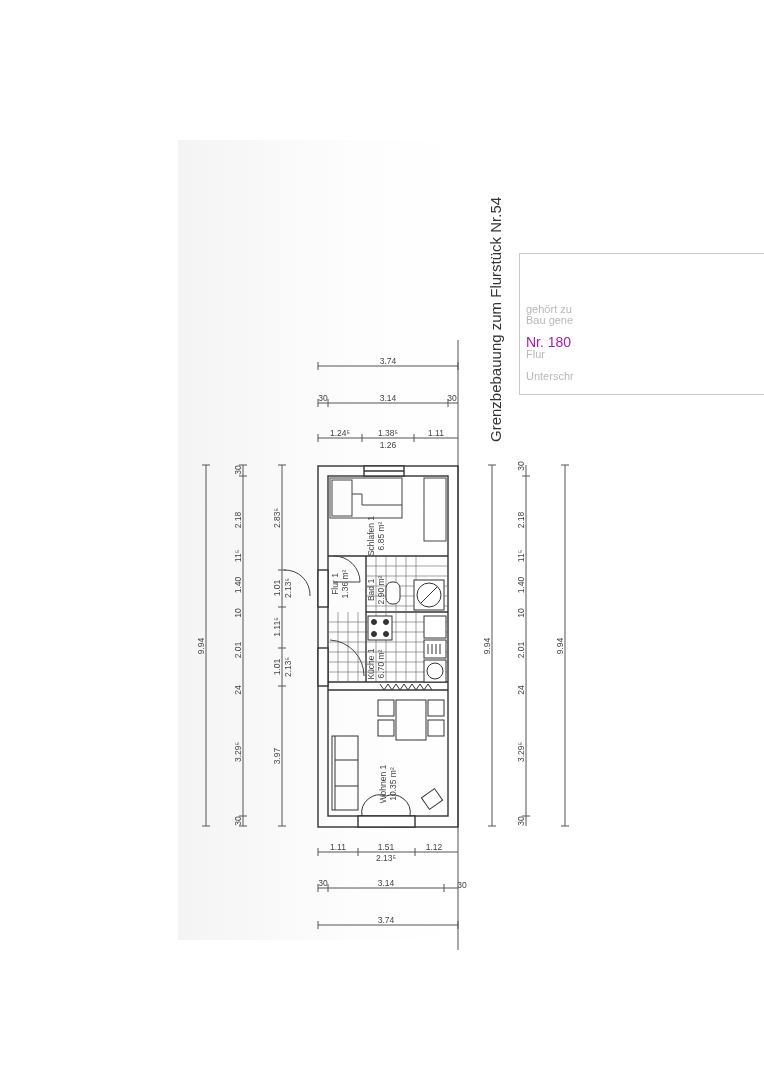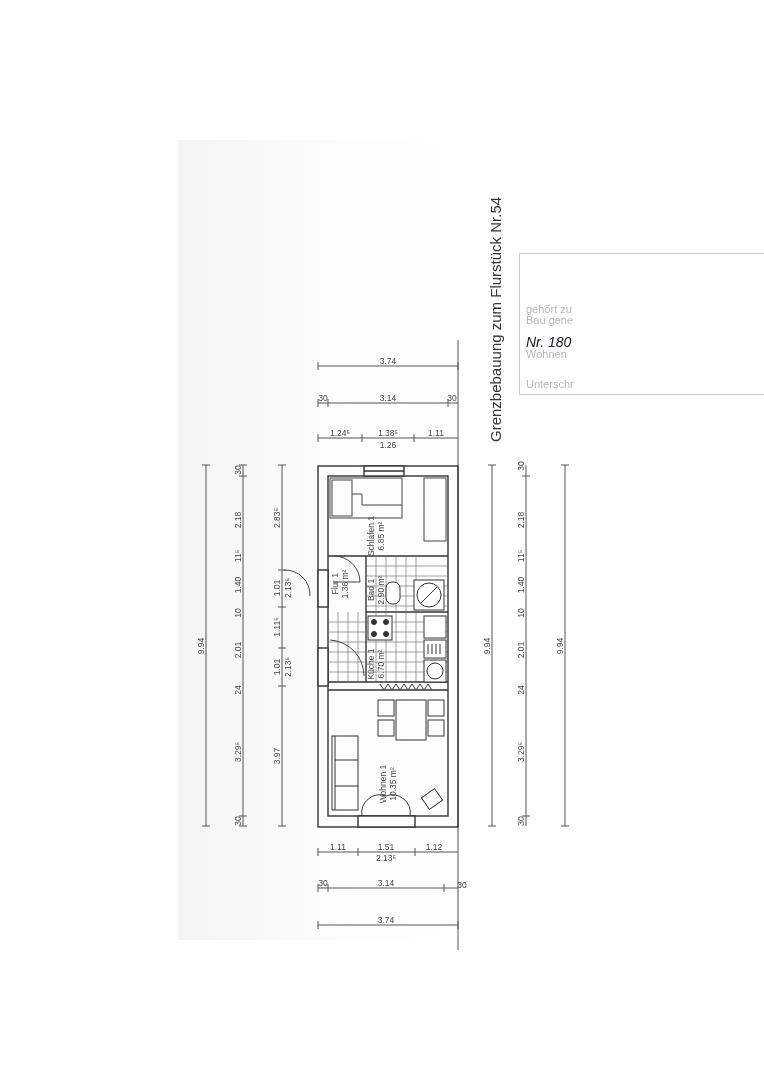--- a/index.html
+++ b/index.html
@@ -18,23 +18,23 @@
 </head>
 <body>
 
 <div class="scan-shade"></div>
 
 <div class="title">Grenzbebauung zum Flurstück Nr.54</div>
 
 <div class="stamp">
   <div class="line" style="top:49px">gehört zu</div>
   <div class="line" style="top:60px">Bau gene</div>
-  <div class="line" style="top:80px;color:#0f172a;font-style:italic;font-size:14px">Nr. 180</div>
-  <div class="line" style="top:94px">Wohnen</div>
-  <div class="line" style="top:124px">Unterschr</div>
+  <div class="line" style="top:80px;color:#a21caf;font-size:14px">Nr. 180</div>
+  <div class="line" style="top:94px">Flur</div>
+  <div class="line" style="top:116px">Unterschr</div>
 </div>
 
 <svg width="764" height="1080" viewBox="0 0 764 1080">
   <g stroke="#555" stroke-width="1" fill="none">
 
     <line x1="458" y1="340" x2="458" y2="950"></line>
 
     <line x1="318" y1="366" x2="458" y2="366"></line>
     <line x1="318" y1="403" x2="458" y2="403"></line>
     <line x1="318" y1="438" x2="458" y2="438"></line>

